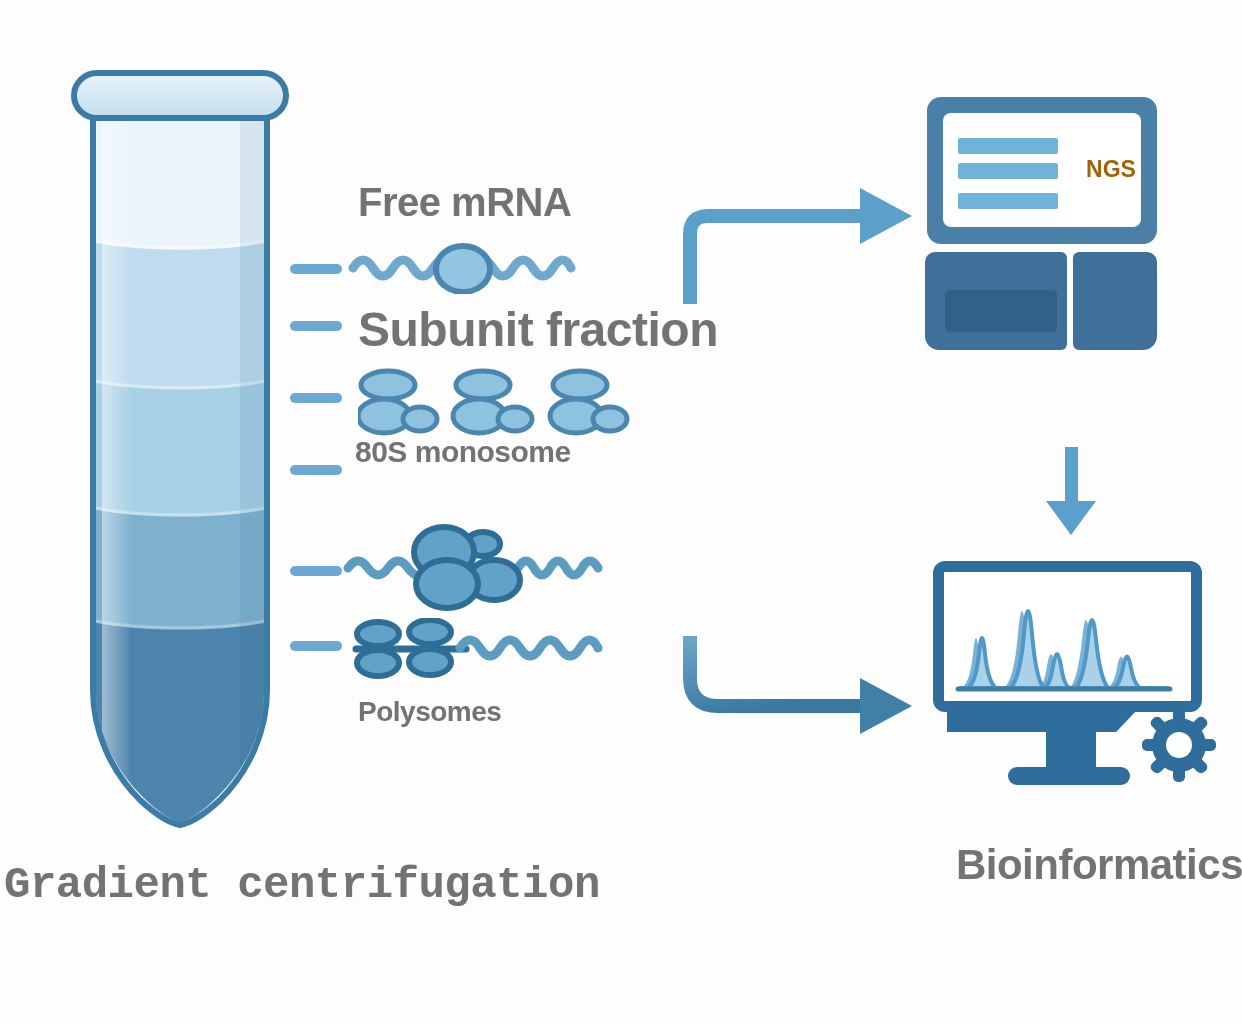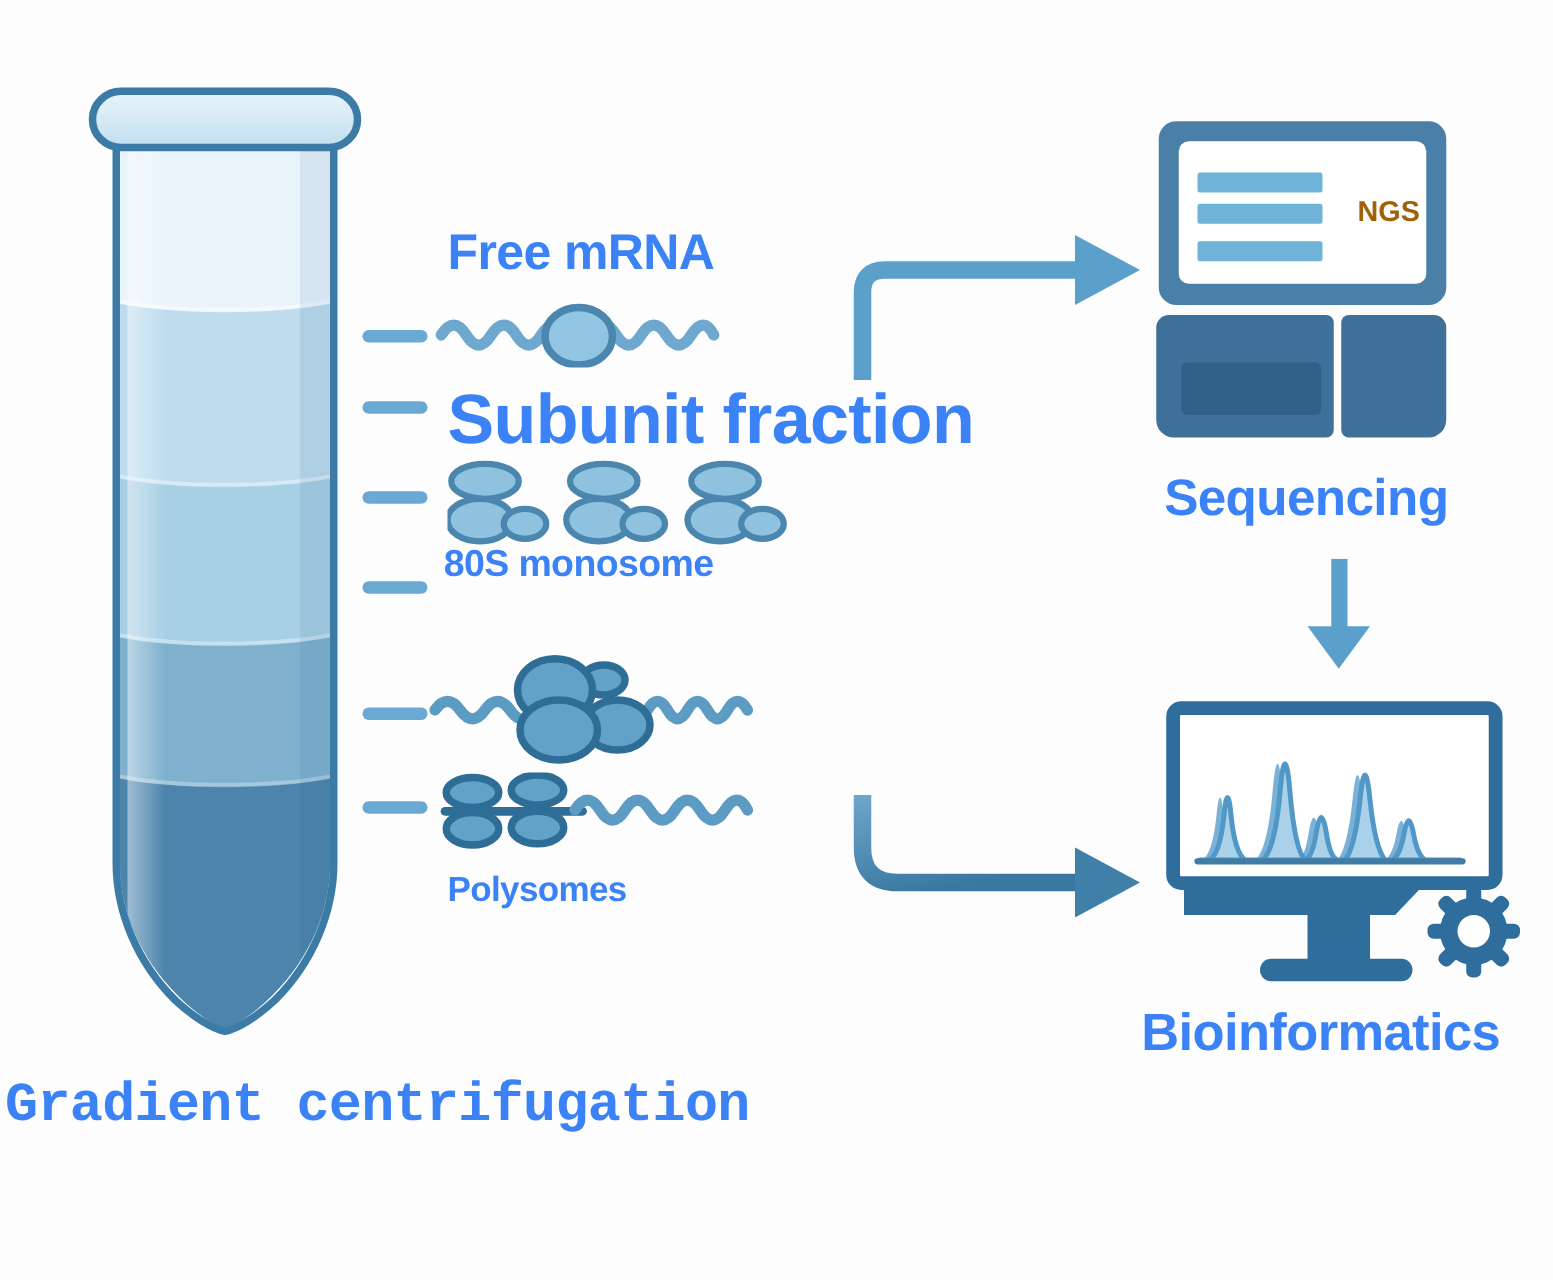--- a/index.html
+++ b/index.html
@@ -2,30 +2,30 @@
 <html><head>
 <meta charset="utf-8">
 <style>
   html,body{margin:0;padding:0;background:#fff;}
   .stage{
     position:relative;width:1242px;height:1024px;background:#fdfdfd;
     font-family:"Liberation Sans",sans-serif;overflow:hidden;
   }
   .abs{position:absolute;}
   .lbl{
-    position:absolute;color:#3b82f6;font-weight:600;letter-spacing:-0.5px;
+    position:absolute;color:#737373;font-weight:600;letter-spacing:-0.5px;
     white-space:nowrap;line-height:1.1;
   }
   .lbl-free   {left:358px;top:180px;font-size:40px;}
-  .lbl-sub    {left:358px;top:304px;font-size:56px;}
+  .lbl-sub    {left:358px;top:304px;font-size:48px;}
   .lbl-mono   {left:355px;top:435px;font-size:30px;text-align:center;}
   .lbl-poly   {left:358px;top:697px;font-size:28px;}
   .lbl-grad   {left:4px;top:861px;font-size:44px;font-family:Liberation Mono, monospace;}
   .lbl-seq    {left:915px;top:376px;width:260px;text-align:center;font-size:41px;}
-  .lbl-bio    {left:913px;top:803px;width:330px;text-align:left;font-size:42px;}
+  .lbl-bio    {left:913px;top:842px;width:330px;text-align:right;font-size:42px;}
   .tick{
     position:absolute;width:52px;height:10px;border-radius:5px;background:#69a9d3;
   }
   
   .seq-frame{left:927px;top:97px;width:230px;height:147px;background:#4a80a8;border-radius:14px;}
   .seq-screen{left:943px;top:113px;width:198px;height:114px;background:#ffffff;border-radius:8px;}
   .seq-bar{position:absolute;left:958px;width:100px;height:16px;background:#6fb3d9;border-radius:2px;}
   .seq-ngs{left:1080px;top:156px;width:62px;text-align:center;font-size:23px;color:#a16207;font-weight:600;}
   .seq-block-l{left:925px;top:252px;width:142px;height:98px;background:#3e7099;border-radius:10px 6px 6px 14px;}
   .seq-block-inner{left:945px;top:290px;width:112px;height:42px;background:#2f6189;border-radius:5px;}
@@ -157,21 +157,20 @@
 
   <div class="abs seq-frame"></div>
   <div class="abs seq-screen"></div>
   <div class="seq-bar" style="top:138px"></div>
   <div class="seq-bar" style="top:163px"></div>
   <div class="seq-bar" style="top:193px"></div>
   <div class="abs seq-ngs">NGS</div>
   <div class="abs seq-block-l"></div>
   <div class="abs seq-block-inner"></div>
   <div class="abs seq-block-r"></div>
-  <div class="lbl lbl-seq">Sequencing</div>
 
   <div class="abs mon-frame"></div>
   <svg class="abs" style="left:950px;top:582px" width="228" height="116" viewBox="0 0 228 116">
     <path d="M 10 106 L 18 106 Q 26 100 29 72 Q 32 40 35 72 Q 38 100 46 106 L 60 106 Q 70 98 74 52 Q 78 6 82 52 Q 86 98 94 106 Q 100 104 103 84 Q 107 60 111 84 Q 114 104 120 106 L 126 106 Q 134 96 138 58 Q 142 18 146 58 Q 150 96 158 106 L 164 106 Q 170 102 173 86 Q 177 63 181 86 Q 184 102 190 106 L 218 106 Z" transform="translate(-6,0)" fill="#79b2d6"></path>
     <path d="M 10 106 L 18 106 Q 26 100 29 72 Q 32 40 35 72 Q 38 100 46 106 L 60 106 Q 70 98 74 52 Q 78 6 82 52 Q 86 98 94 106 Q 100 104 103 84 Q 107 60 111 84 Q 114 104 120 106 L 126 106 Q 134 96 138 58 Q 142 18 146 58 Q 150 96 158 106 L 164 106 Q 170 102 173 86 Q 177 63 181 86 Q 184 102 190 106 L 218 106 Z" fill="#a9d2ea" stroke="#5298c6" stroke-width="4" stroke-linejoin="round"></path>
     <path d="M 8 107 L 220 107" stroke="#417ca6" stroke-width="5" stroke-linecap="round"></path>
   </svg>
   <div class="abs mon-chin"></div>
   <div class="abs mon-neck"></div>
   <div class="abs mon-base"></div>

